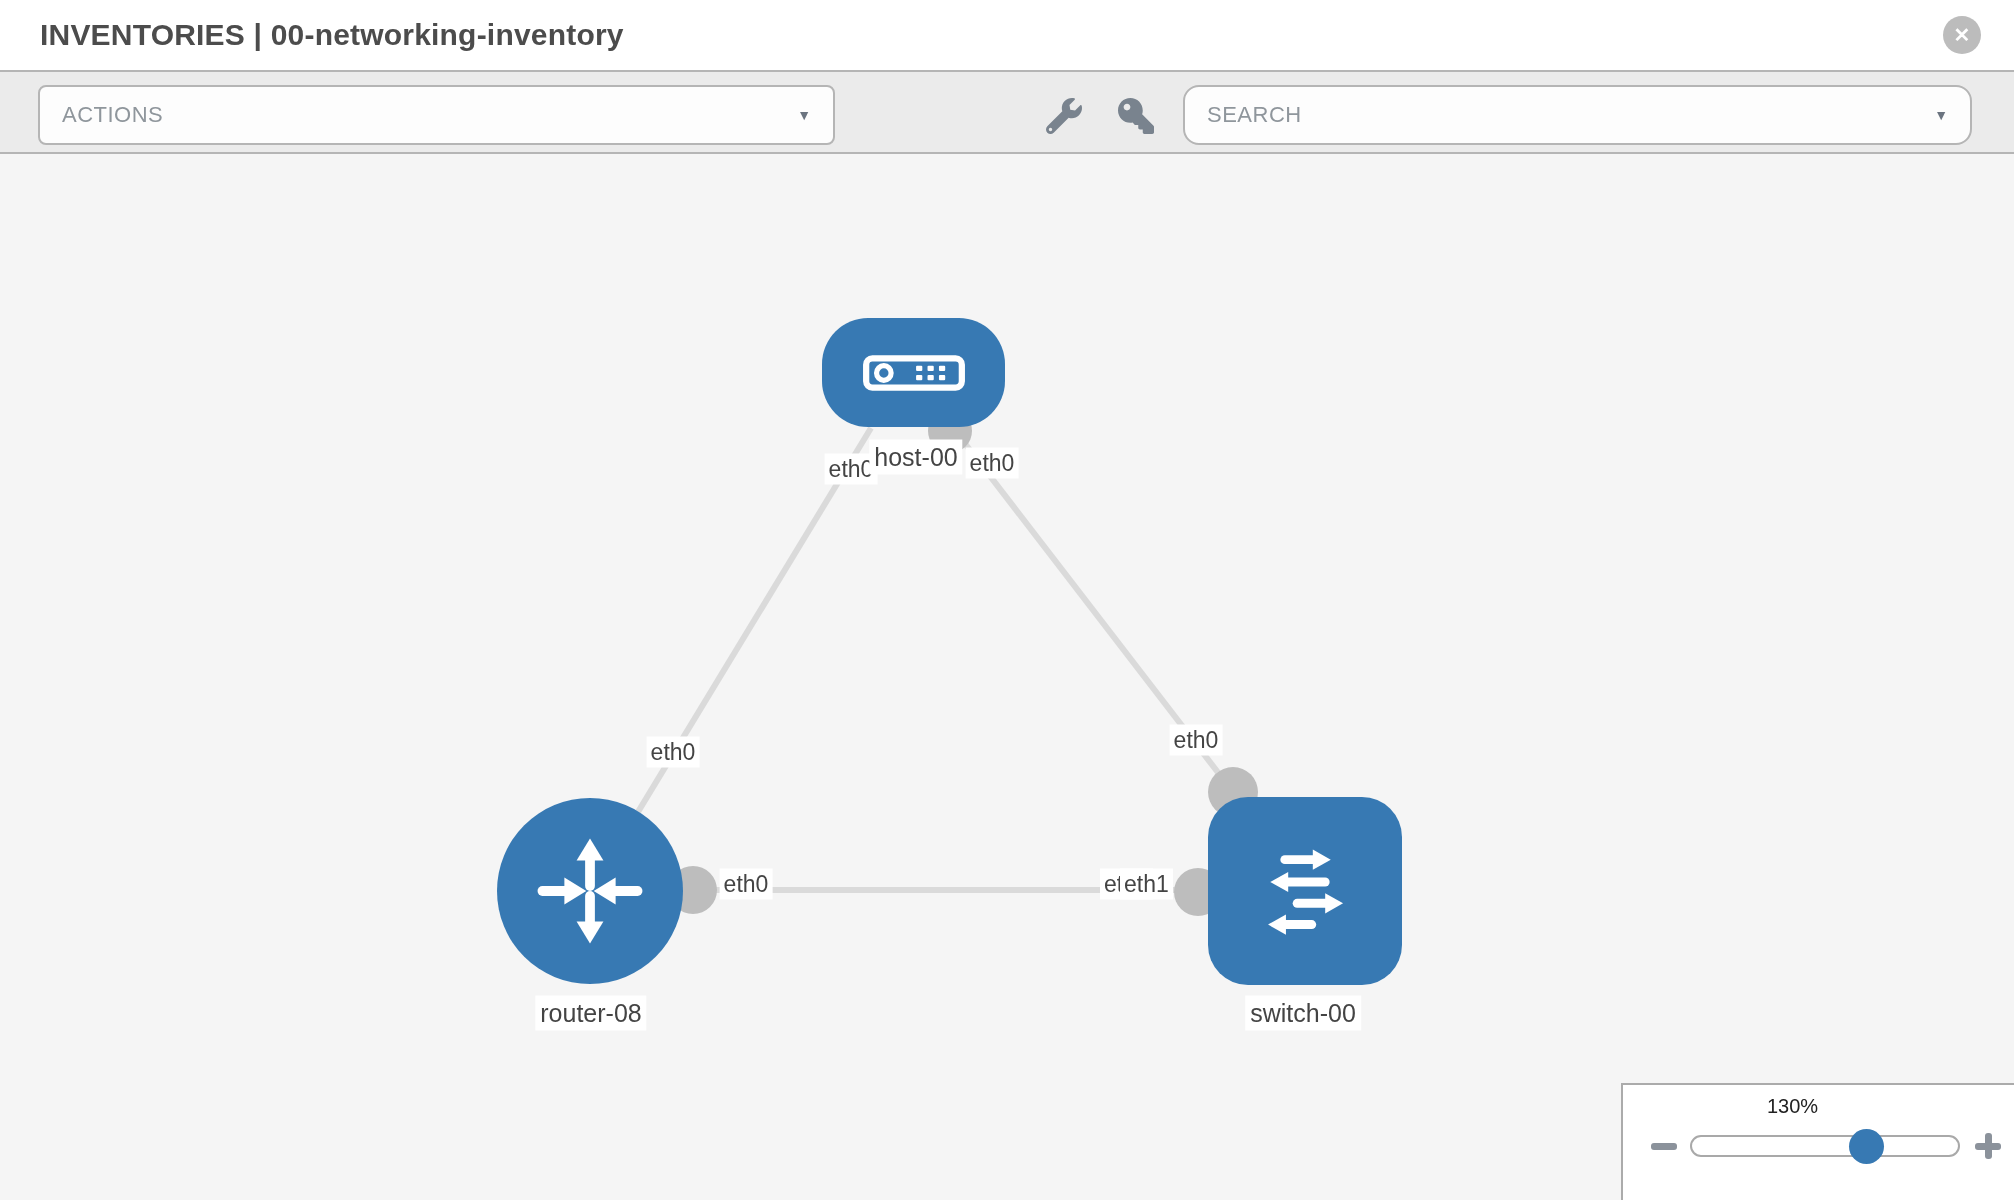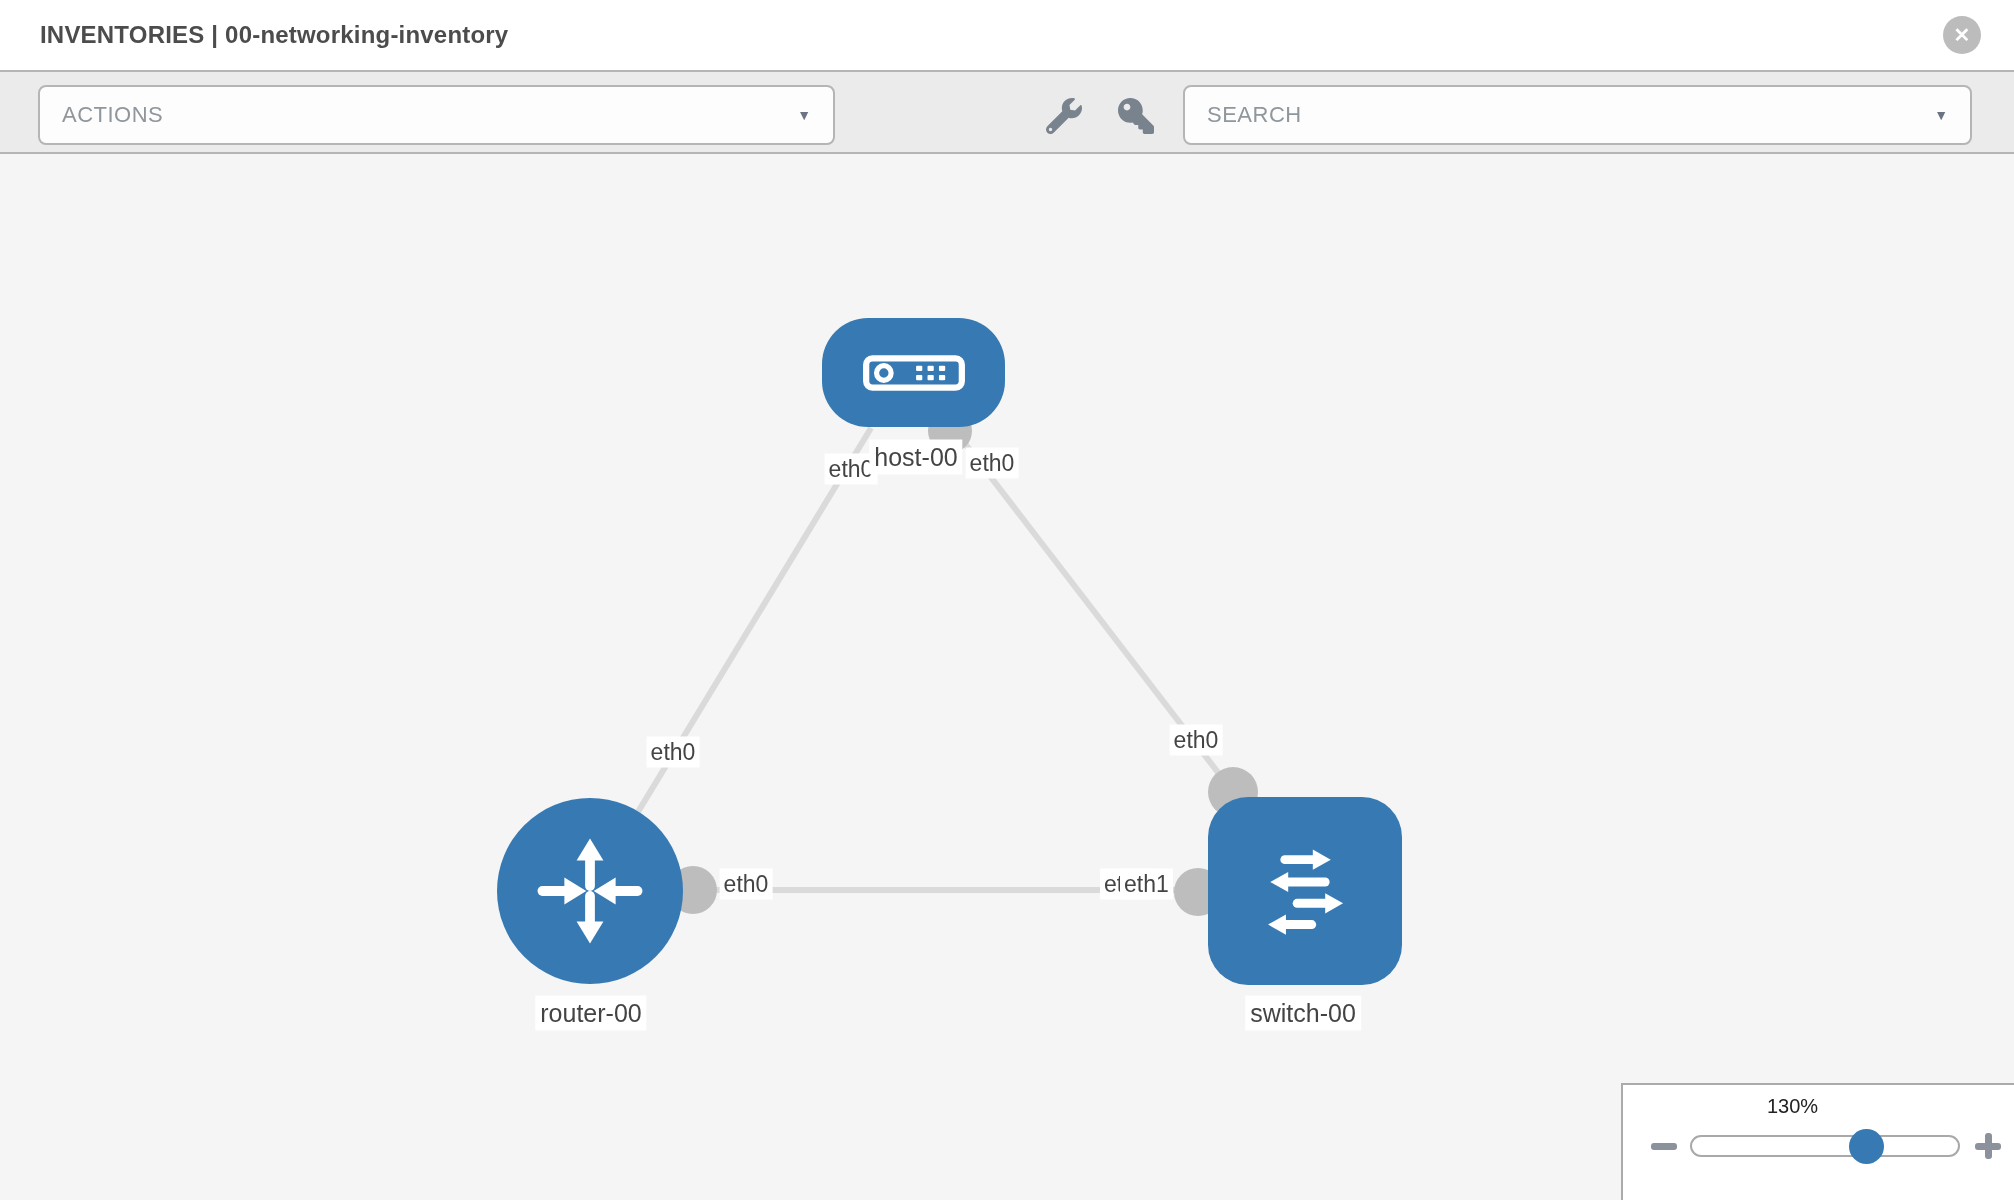--- a/index.html
+++ b/index.html
@@ -3,36 +3,36 @@
 <meta charset="utf-8">
 <style>
   * { margin:0; padding:0; box-sizing:border-box; }
   html,body { width:2014px; height:1200px; overflow:hidden; background:#ffffff;
               font-family:"Liberation Sans", sans-serif; }
 
   
   .header { position:absolute; left:0; top:0; width:2014px; height:72px;
             background:#ffffff; border-bottom:2px solid #b5b5b5; }
   .header-title { position:absolute; left:40px; top:0; height:70px; line-height:70px;
-                  font-size:24px; font-weight:bold; color:#4c4c4c; letter-spacing:0.2px; }
+                  font-size:30px; font-weight:bold; color:#4c4c4c; letter-spacing:0.2px; }
   .close-btn { position:absolute; left:1943px; top:16px; width:38px; height:38px;
                border-radius:50%; background:#bcbcbc; color:#ffffff; text-align:center;
                line-height:38px; font-size:20px; font-weight:bold; cursor:pointer; }
 
   
   .toolbar { position:absolute; left:0; top:72px; width:2014px; height:82px;
              background:#ebebeb; border-bottom:2px solid #b5b5b5; }
   .dd { position:absolute; top:13px; height:60px; background:#fdfdfd;
         border:2px solid #b5b5b5; border-radius:8px; cursor:pointer; }
   .dd-label { position:absolute; left:22px; top:0; height:68px; line-height:56px;
               font-size:22px; color:#8f969c; letter-spacing:0.5px; }
   .dd-caret { position:absolute; right:22px; top:0; height:56px; line-height:56px;
               font-size:14px; color:#6b7480; }
   .dd-actions { left:38px; width:797px; }
-  .dd-search  { left:1183px; width:789px; }
+  .dd-search  { left:1183px; width:789px;border-radius:16px; }
   .tool-btn { position:absolute; top:22px; width:44px; height:44px; display:flex;
               align-items:center; justify-content:center; cursor:pointer; }
   .tool-btn svg { width:36px; height:36px; fill:#79838e; }
 
   
   .canvas { position:absolute; left:0; top:154px; width:2014px; height:1046px;
             background:#f5f5f5; }
   .graph-links { position:absolute; left:0; top:0; }
   .graph-links line { stroke:#dadada; stroke-width:6; }
   .graph-links circle { fill:#bdbdbd; }
@@ -158,21 +158,21 @@
 
   <span class="glabel iface-label" style="left:851px;  top:315px;">eth0</span>
   <span class="glabel iface-label" style="left:992px;  top:309px;">eth0</span>
   <span class="glabel iface-label" style="left:673px;  top:598px;">eth0</span>
   <span class="glabel iface-label" style="left:1196px; top:586px;">eth0</span>
   <span class="glabel iface-label" style="left:746px;  top:730px;">eth0</span>
   <span class="glabel iface-label iface-abs" style="left:1100px; top:730px; transform:translateY(-50%);">eth0</span>
   <span class="glabel iface-label iface-abs" style="left:1120px; top:730px; transform:translateY(-50%);">eth1</span>
 
   <span class="glabel node-label" style="left:916px;  top:303px;text-align:center;">host-00</span>
-  <span class="glabel node-label" style="left:591px;  top:859px;">router-00</span>
+  <span class="glabel node-label" style="left:591px;  top:859px;">router-08</span>
   <span class="glabel node-label" style="left:1303px; top:859px;">switch-00</span>
 
   <div class="zoom-panel">
     <div class="zoom-value">130%</div>
     <div class="zoom-minus">
       <div class="bar-h"></div>
     </div>
     <div class="zoom-track"></div>
     <div class="zoom-knob"></div>
     <div class="zoom-plus">

